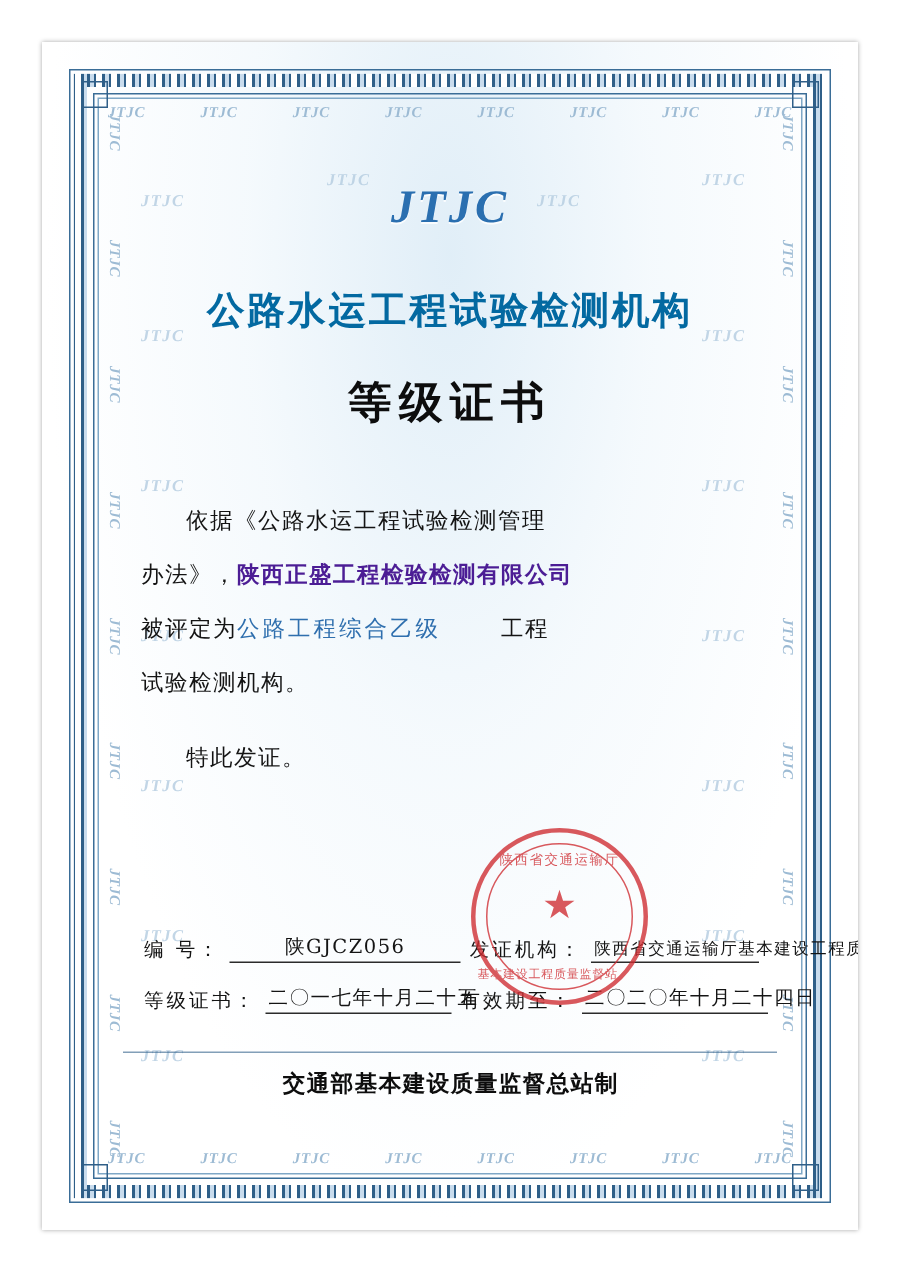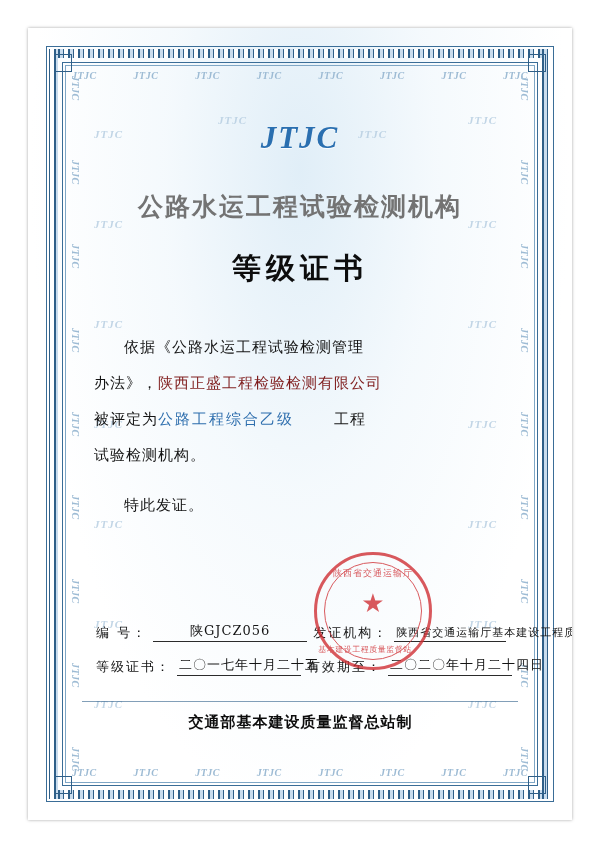--- a/index.html
+++ b/index.html
@@ -183,42 +183,42 @@
     text-shadow: 0 1px 0 rgba(255,255,255,0.8);
   }
 
   .title1 {
     text-align: center;
     margin-top: 34px;
     font-family: "DejaVu Serif", "Liberation Serif", serif;
     font-weight: 700;
     font-size: 25px;
     letter-spacing: 2px;
-    color: #737373;
+    color: #0369a1;
   }
   .title2 {
     text-align: center;
     margin-top: 26px;
     font-family: "DejaVu Serif", "Liberation Serif", serif;
     font-weight: 700;
     font-size: 29px;
     letter-spacing: 5px;
     color: #0d0d0d;
   }
 
   .body-block {
     margin: 40px 18px 0 22px;
     font-family: "DejaVu Serif", "Liberation Serif", serif;
     font-size: 15px;
     line-height: 36px;
     color: #141414;
     letter-spacing: 1px;
   }
   .body-block .indent { display: inline-block; width: 30px; }
-  .org-name { color: #7f1d1d; }
+  .org-name { color: #4c1d95; font-weight: bold; }
   .grade    { color: #2f6fae; letter-spacing: 2px; }
   .gap      { display: inline-block; width: 40px; }
 
   .para2 { margin-top: 14px; }
 
   
   .fields {
     position: absolute;
     left: 24px;
     right: 16px;

